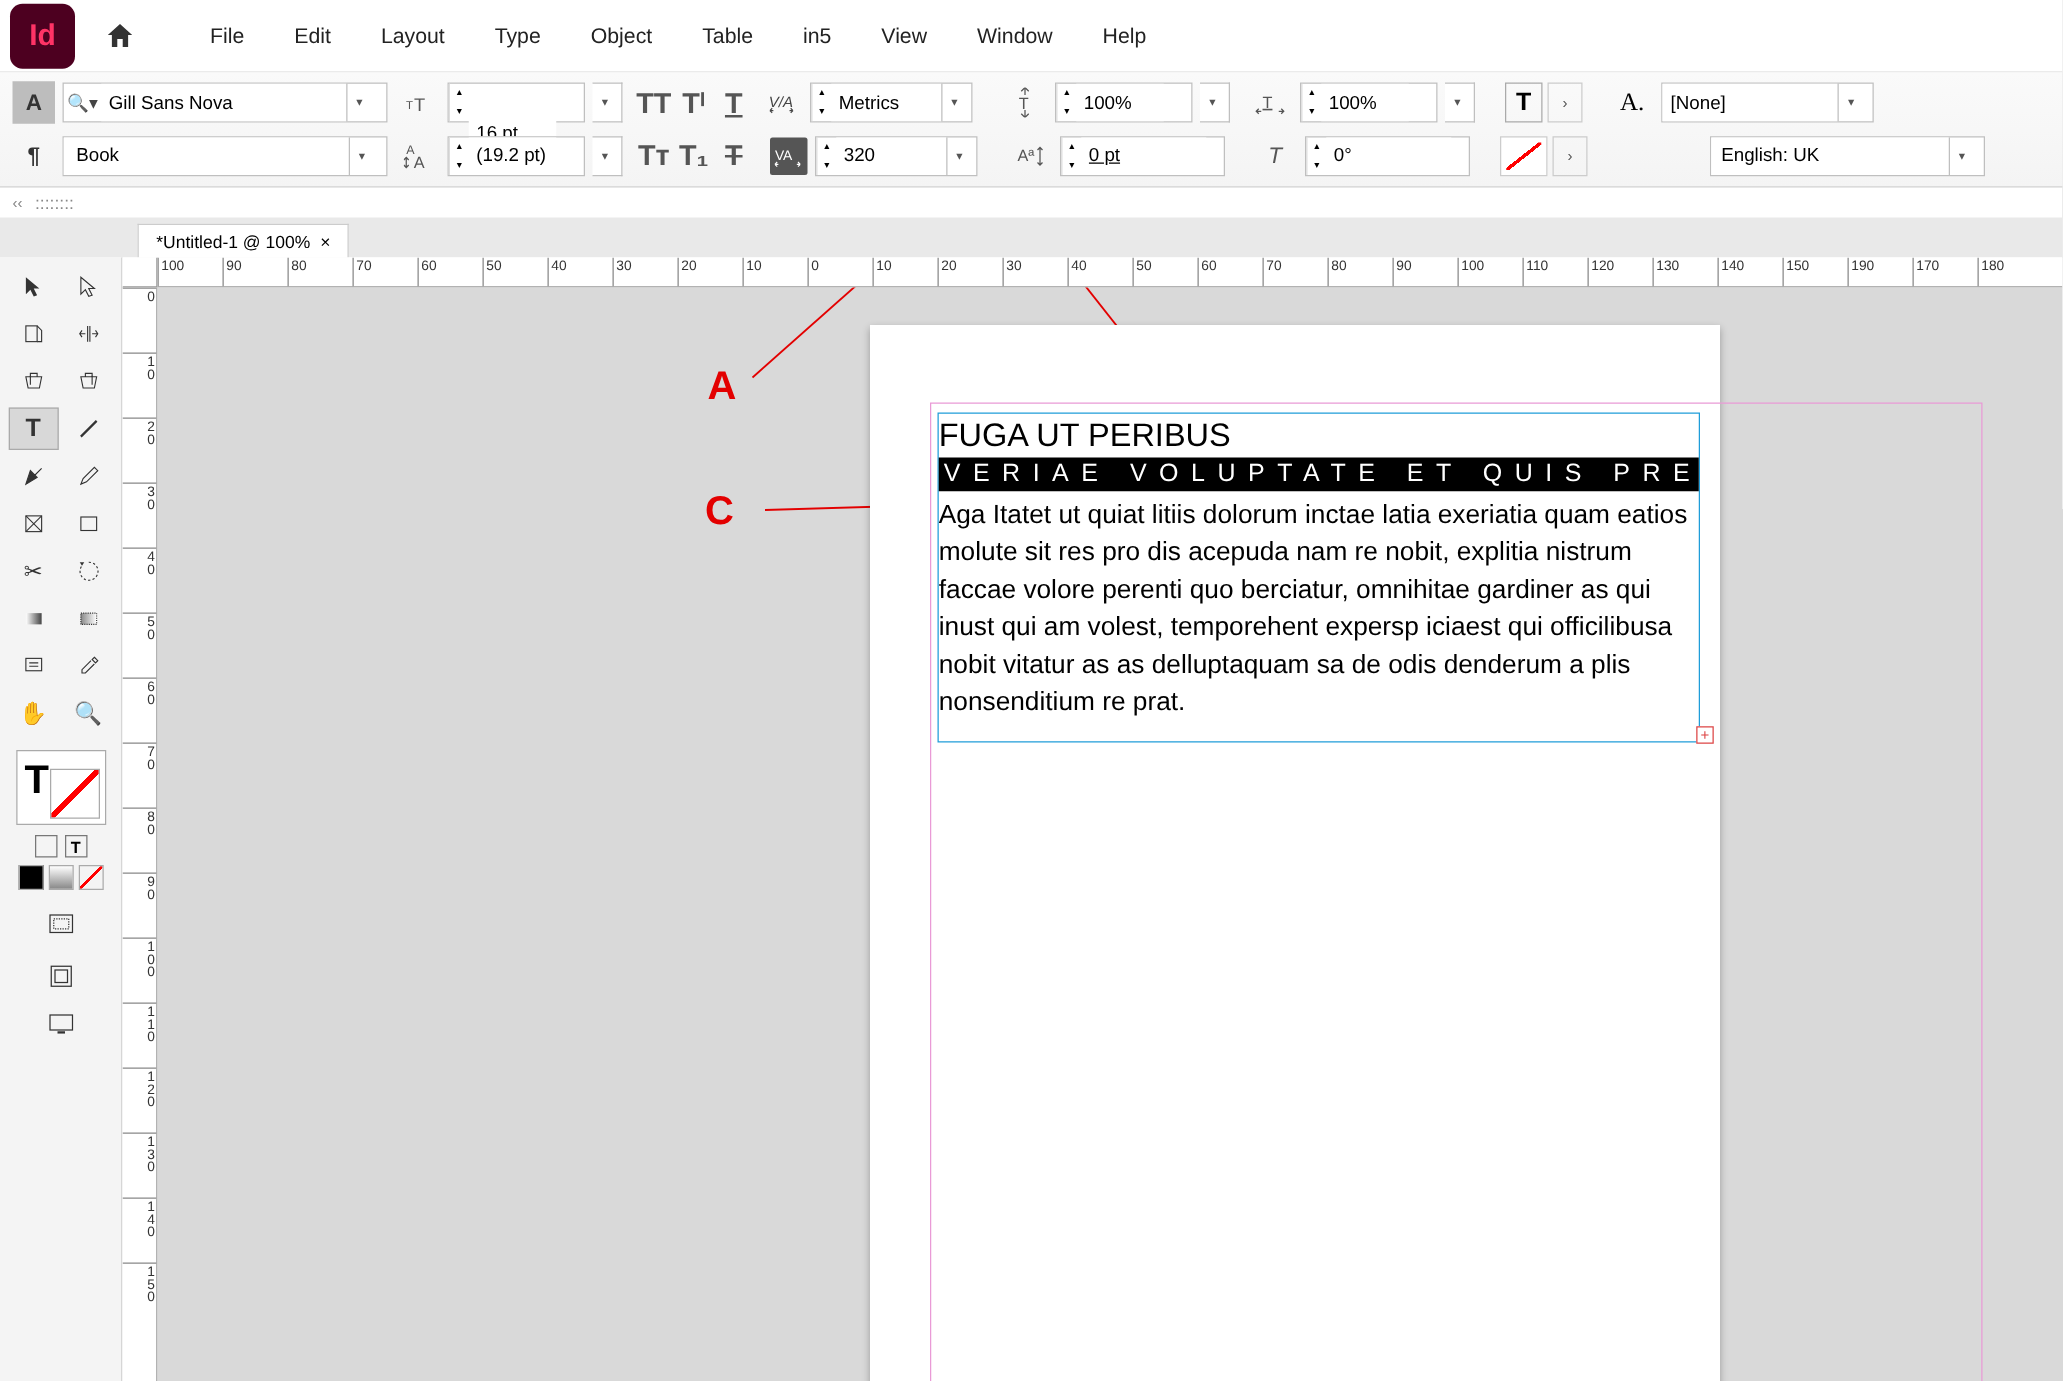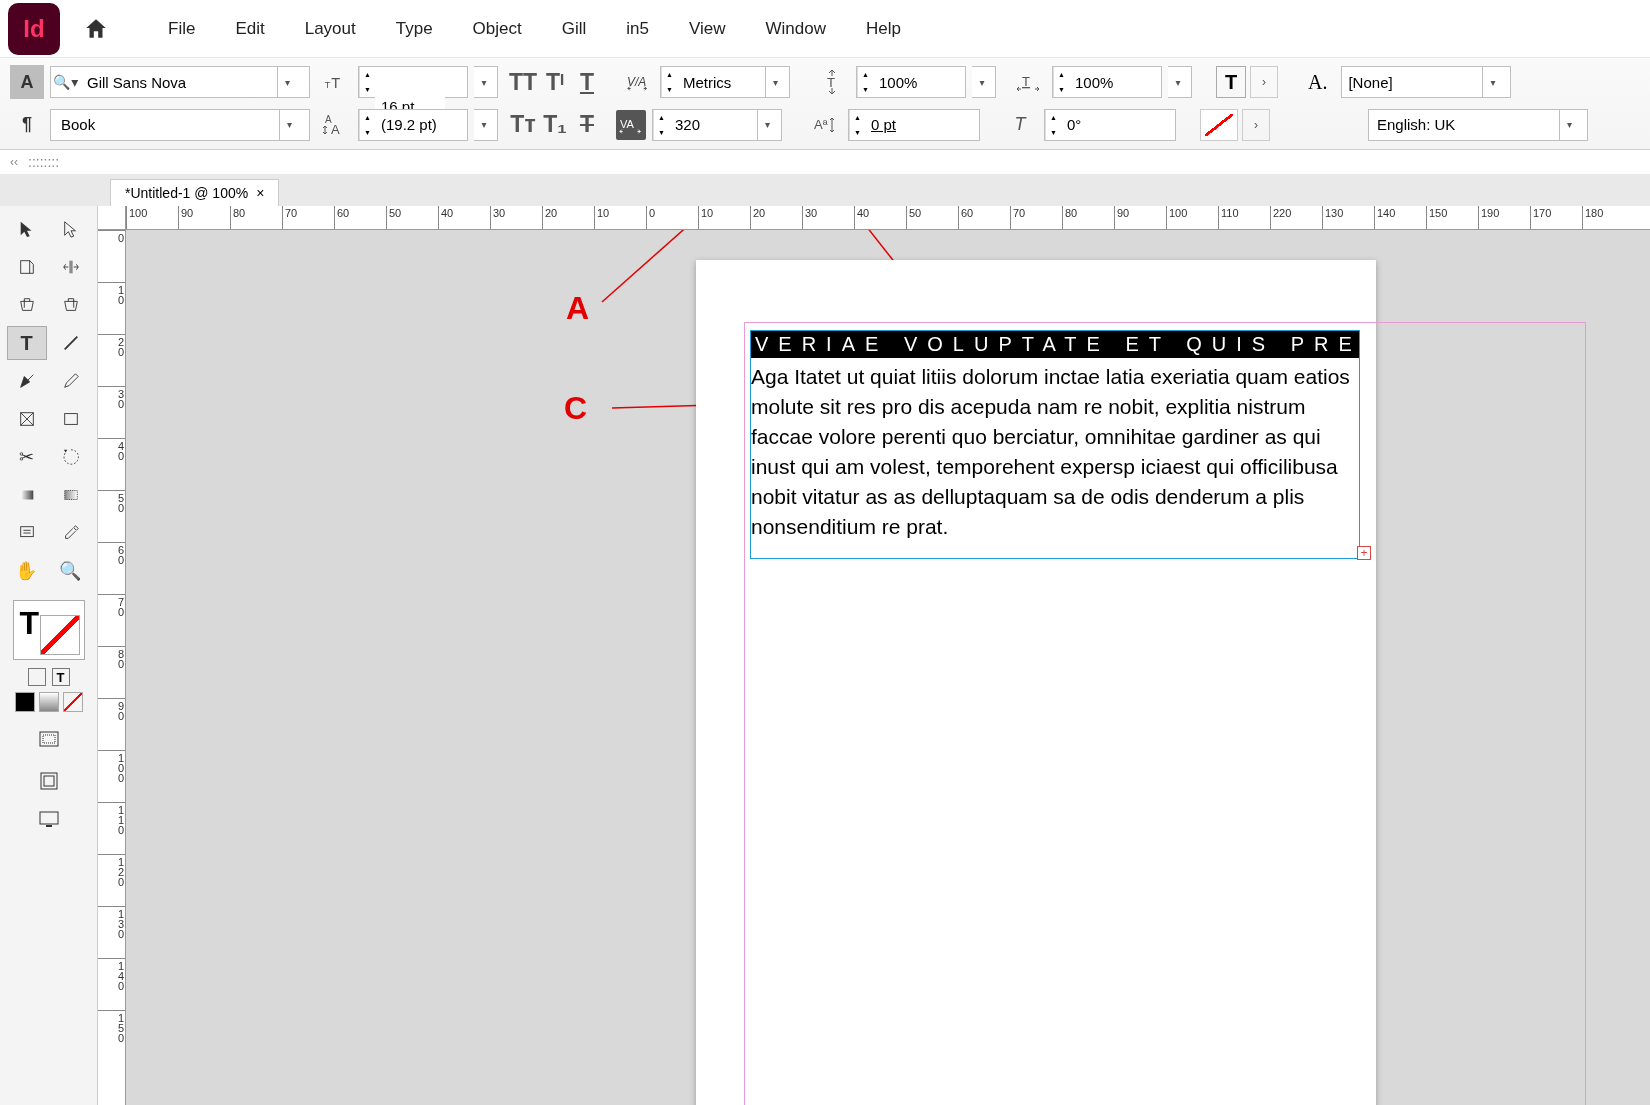--- a/index.html
+++ b/index.html
@@ -83,21 +83,21 @@
   <div class="home-btn">
     <svg width="26" height="26" viewBox="0 0 24 24">
         <path fill="#333" d="M12 3l9 8h-3v9h-4v-6H10v6H6v-9H3z"></path>
       </svg>
   </div>
   <div class="menu-item">File</div>
   <div class="menu-item">Edit</div>
   <div class="menu-item">Layout</div>
   <div class="menu-item">Type</div>
   <div class="menu-item">Object</div>
-  <div class="menu-item">Gill</div>
+  <div class="menu-item">Table</div>
   <div class="menu-item">in5</div>
   <div class="menu-item">View</div>
   <div class="menu-item">Window</div>
   <div class="menu-item">Help</div>
 </div>
 
 <div class="controlbar">
 
   <div class="ctrl-row">
     <div class="mode-btn">A</div>
@@ -122,21 +122,21 @@
     <div class="field-group" style="width:24px;border-left:none">
         <span class="dd-btn" style="border:none">▾</span>
       </div>
 
     <div class="btn-row">
       <div class="tt-btn">TT</div>
       <div class="tt-btn">Tᴵ</div>
       <div class="tt-btn" style="text-decoration:underline">T</div>
     </div>
 
-    <span class="kern-icon" style="margin-left:16px">
+    <span class="kern-icon" style="margin-left:4px">
       <svg width="24" height="22" viewBox="0 0 26 22">
           <text x="0" y="15" font-size="13" fill="#444" font-style="italic">V/A</text>
           <path d="M4 18 l-3 0 m0 0 l2 -2 m-2 2 l2 2 M18 18 l3 0 m0 0 l-2 -2 m2 2 l-2 2" stroke="#444" stroke-width="1" fill="none"></path>
         </svg>
     </span>
     <div class="field-group" style="width:130px">
       <div class="spin">
           <div>▲</div>
           <div>▼</div>
         </div>
@@ -451,21 +451,21 @@
         <div class="tick">20</div>
         <div class="tick">30</div>
         <div class="tick">40</div>
         <div class="tick">50</div>
         <div class="tick">60</div>
         <div class="tick">70</div>
         <div class="tick">80</div>
         <div class="tick">90</div>
         <div class="tick">100</div>
         <div class="tick">110</div>
-        <div class="tick">220</div>
+        <div class="tick">120</div>
         <div class="tick">130</div>
         <div class="tick">140</div>
         <div class="tick">150</div>
         <div class="tick">190</div>
         <div class="tick">170</div>
         <div class="tick">180</div>
       </div>
     <div class="ruler-v" id="ruler-v">
         <div class="tick">
           <span>
@@ -577,20 +577,21 @@
 
       <svg style="position:absolute;left:0;top:0;width:100%;height:100%;pointer-events:none">
         <line x1="476" y1="72" x2="636" y2="-70" stroke="#e30000" stroke-width="1.5"></line>
         <line x1="800" y1="72" x2="688" y2="-70" stroke="#e30000" stroke-width="1.5"></line>
         <line x1="486" y1="178" x2="622" y2="174" stroke="#e30000" stroke-width="1.5"></line>
       </svg>
 
       <div class="page">
         <div class="margin-guide" style="left:48px;top:62px;right:-210px;bottom:-200px"></div>
         <div class="textframe">
+          <div class="tf-title">FUGA UT PERIBUS</div>
           <div class="tf-highlight">VERIAE VOLUPTATE ET QUIS PREM</div>
           <div class="tf-body">
             <p>Aga Itatet ut quiat litiis dolorum inctae latia exeriatia quam eatios molute sit res pro dis acepuda nam re nobit, explitia nistrum faccae volore perenti quo berciatur, omnihitae gardiner as qui inust qui am volest, temporehent expersp iciaest qui officilibusa nobit vitatur as as delluptaquam sa de odis denderum a plis nonsenditium re prat.</p>
           </div>
           <div class="overset">+</div>
         </div>
       </div>
     </div>
   </div>
 </div>

